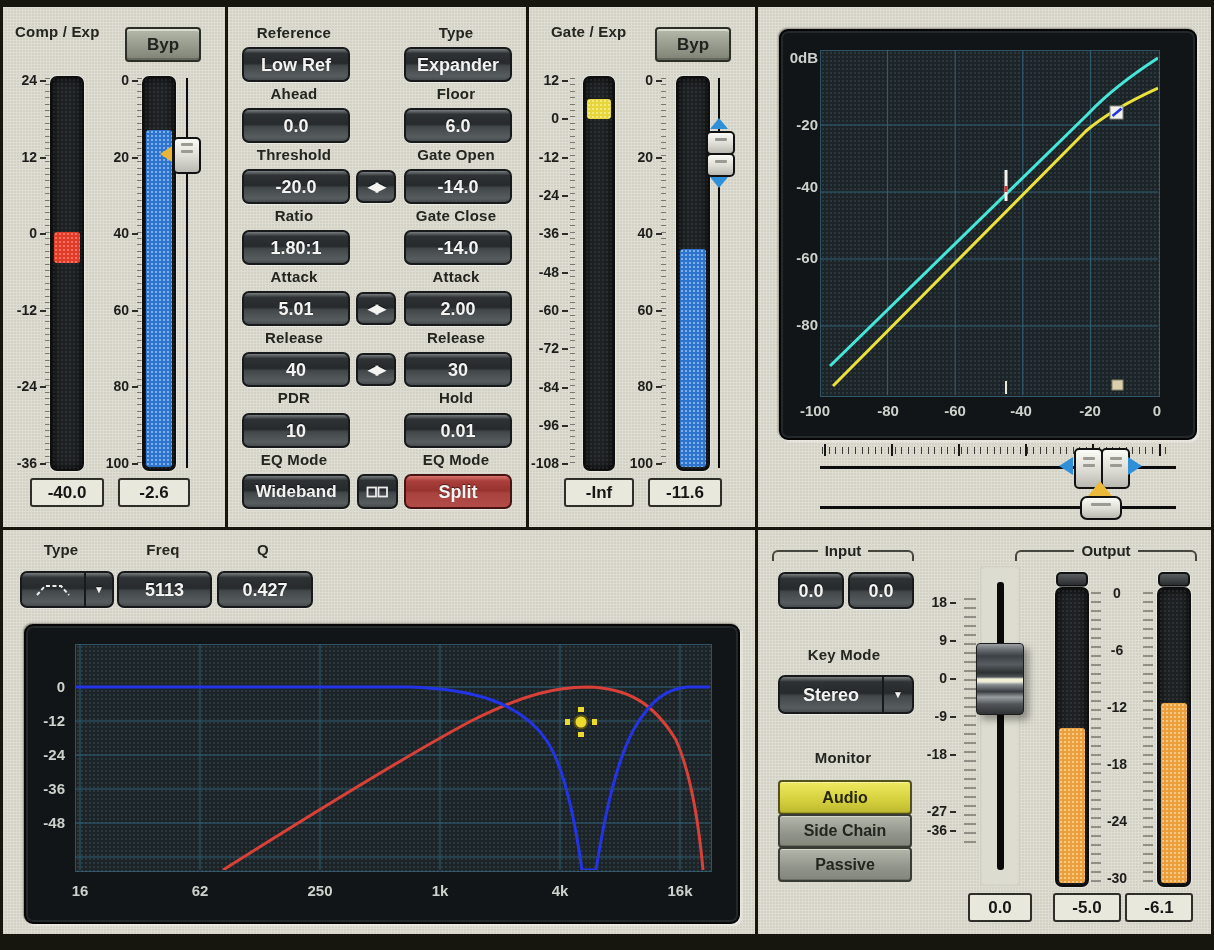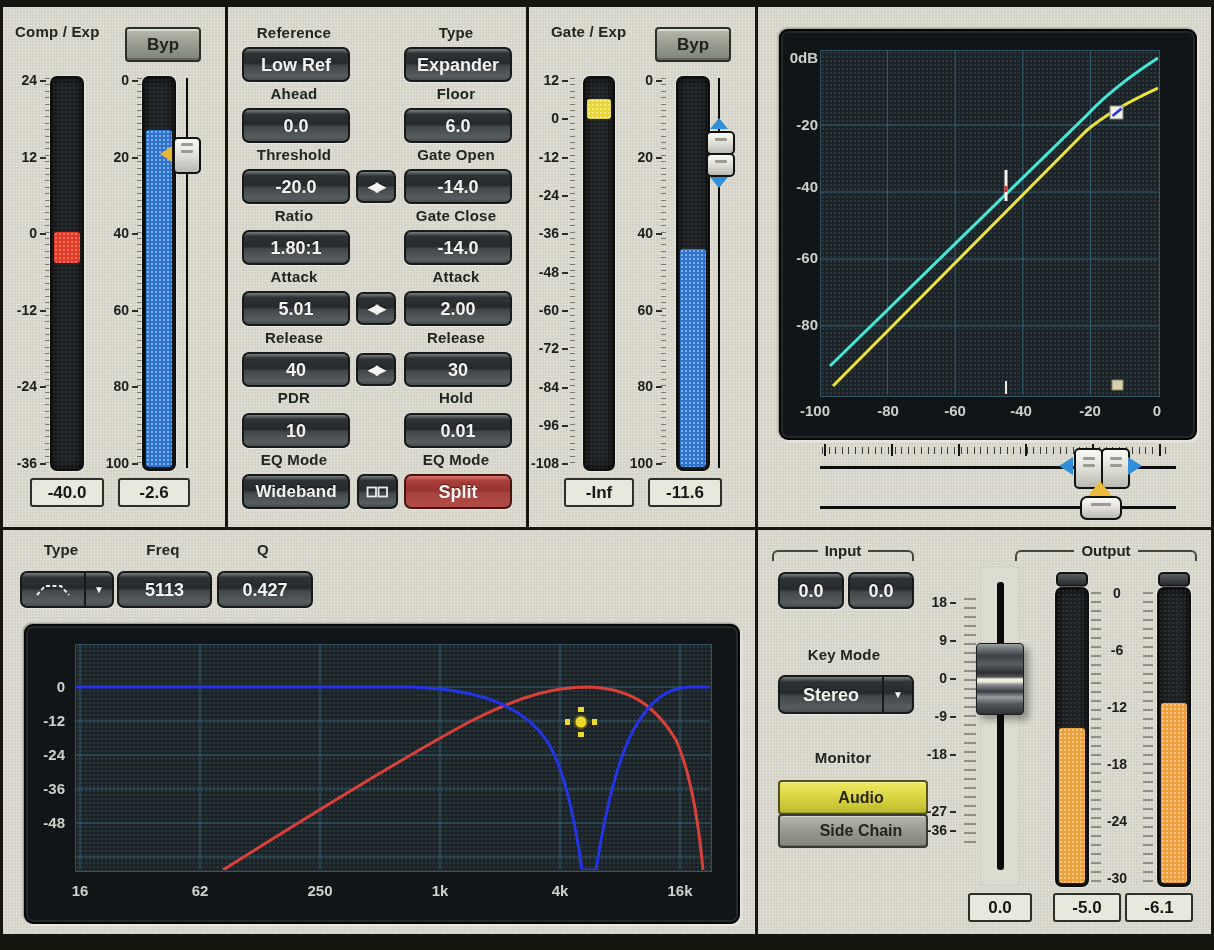--- a/index.html
+++ b/index.html
@@ -23,21 +23,21 @@
   
   .btn-byp{position:absolute;display:flex;align-items:center;justify-content:center;
     background:linear-gradient(180deg,#b6baab 0%,#969a8c 55%,#7e8376 100%);
     border:2px solid #2c2e28;border-radius:4px;
     box-shadow:inset 0 2px 0 #d9ddd0,inset 0 -2px 0 #666a5e;
     color:#20231e;font:700 17px/1 "Liberation Sans",sans-serif;}
   .btn-mon{position:absolute;display:flex;align-items:center;justify-content:center;
     background:linear-gradient(180deg,#b4b7aa 0%,#90948a 60%,#82867b 100%);
     border:2px solid #393c35;border-radius:4px;
     box-shadow:inset 0 1px 0 #d4d8cb,inset 0 -1px 0 #6a6e62;
-    color:#23261f;font:700 16px/1 "Liberation Sans",sans-serif;padding-left:16px;}
+    color:#23261f;font:700 16px/1 "Liberation Sans",sans-serif;}
   .btn-mon.active{background:linear-gradient(180deg,#eee960 0%,#d6d23e 55%,#bdb92f 100%);
     border-color:#53511c;box-shadow:inset 0 1px 0 #f7f49a,inset 0 -1px 0 #a09c22;color:#26260f;}
   
   .readout{position:absolute;display:flex;align-items:center;justify-content:center;
     background:#e9e8dc;border:2px solid #2f2f2a;border-radius:3px;
     color:#161616;font:600 17px/1 "Liberation Sans",sans-serif;}
   
   .meter{position:absolute;background:#1e2123;border:2px solid #0e0e0e;border-radius:7px;
     box-shadow:0 0 0 1px rgba(255,255,255,.35),inset 0 0 8px #000;overflow:hidden;}
   .meter .tex{position:absolute;top:0;left:0;right:0;bottom:0;
@@ -381,20 +381,21 @@
     <div class="label ctr abs" style="left:20px;top:117px;width:132px;">Key Mode</div>
     <div class="btn-dark" style="left:20px;top:145px;width:132px;height:35px;padding:0;font-size:18px;">
       <span style="flex:1;text-align:center;">Stereo</span>
       <span class="sep"></span>
       <span class="arrow" style="width:28px;text-align:center;">▼</span>
     </div>
 
     <div class="label ctr abs" style="left:20px;top:220px;width:130px;">Monitor</div>
     <div class="btn-mon active" style="left:20px;top:250px;width:130px;height:31px;">Audio</div>
     <div class="btn-mon" style="left:20px;top:284px;width:130px;height:30px;">Side Chain</div>
+    <div class="btn-mon" style="left:20px;top:317px;width:130px;height:31px;">Passive</div>
 
     <div class="sl" style="left:155px;width:43px;top:63px;">18</div>
     <div class="sl" style="left:155px;width:43px;top:101px;">9</div>
     <div class="sl" style="left:155px;width:43px;top:139px;">0</div>
     <div class="sl" style="left:155px;width:43px;top:177px;">-9</div>
     <div class="sl" style="left:155px;width:43px;top:215px;">-18</div>
     <div class="sl" style="left:155px;width:43px;top:253px;margin-top:19px;">-27</div>
     <div class="sl" style="left:155px;width:43px;top:291px;">-36</div>
     <div class="tickstrip light" style="left:206px;top:68px;width:12px;height:245px;"></div>
 

